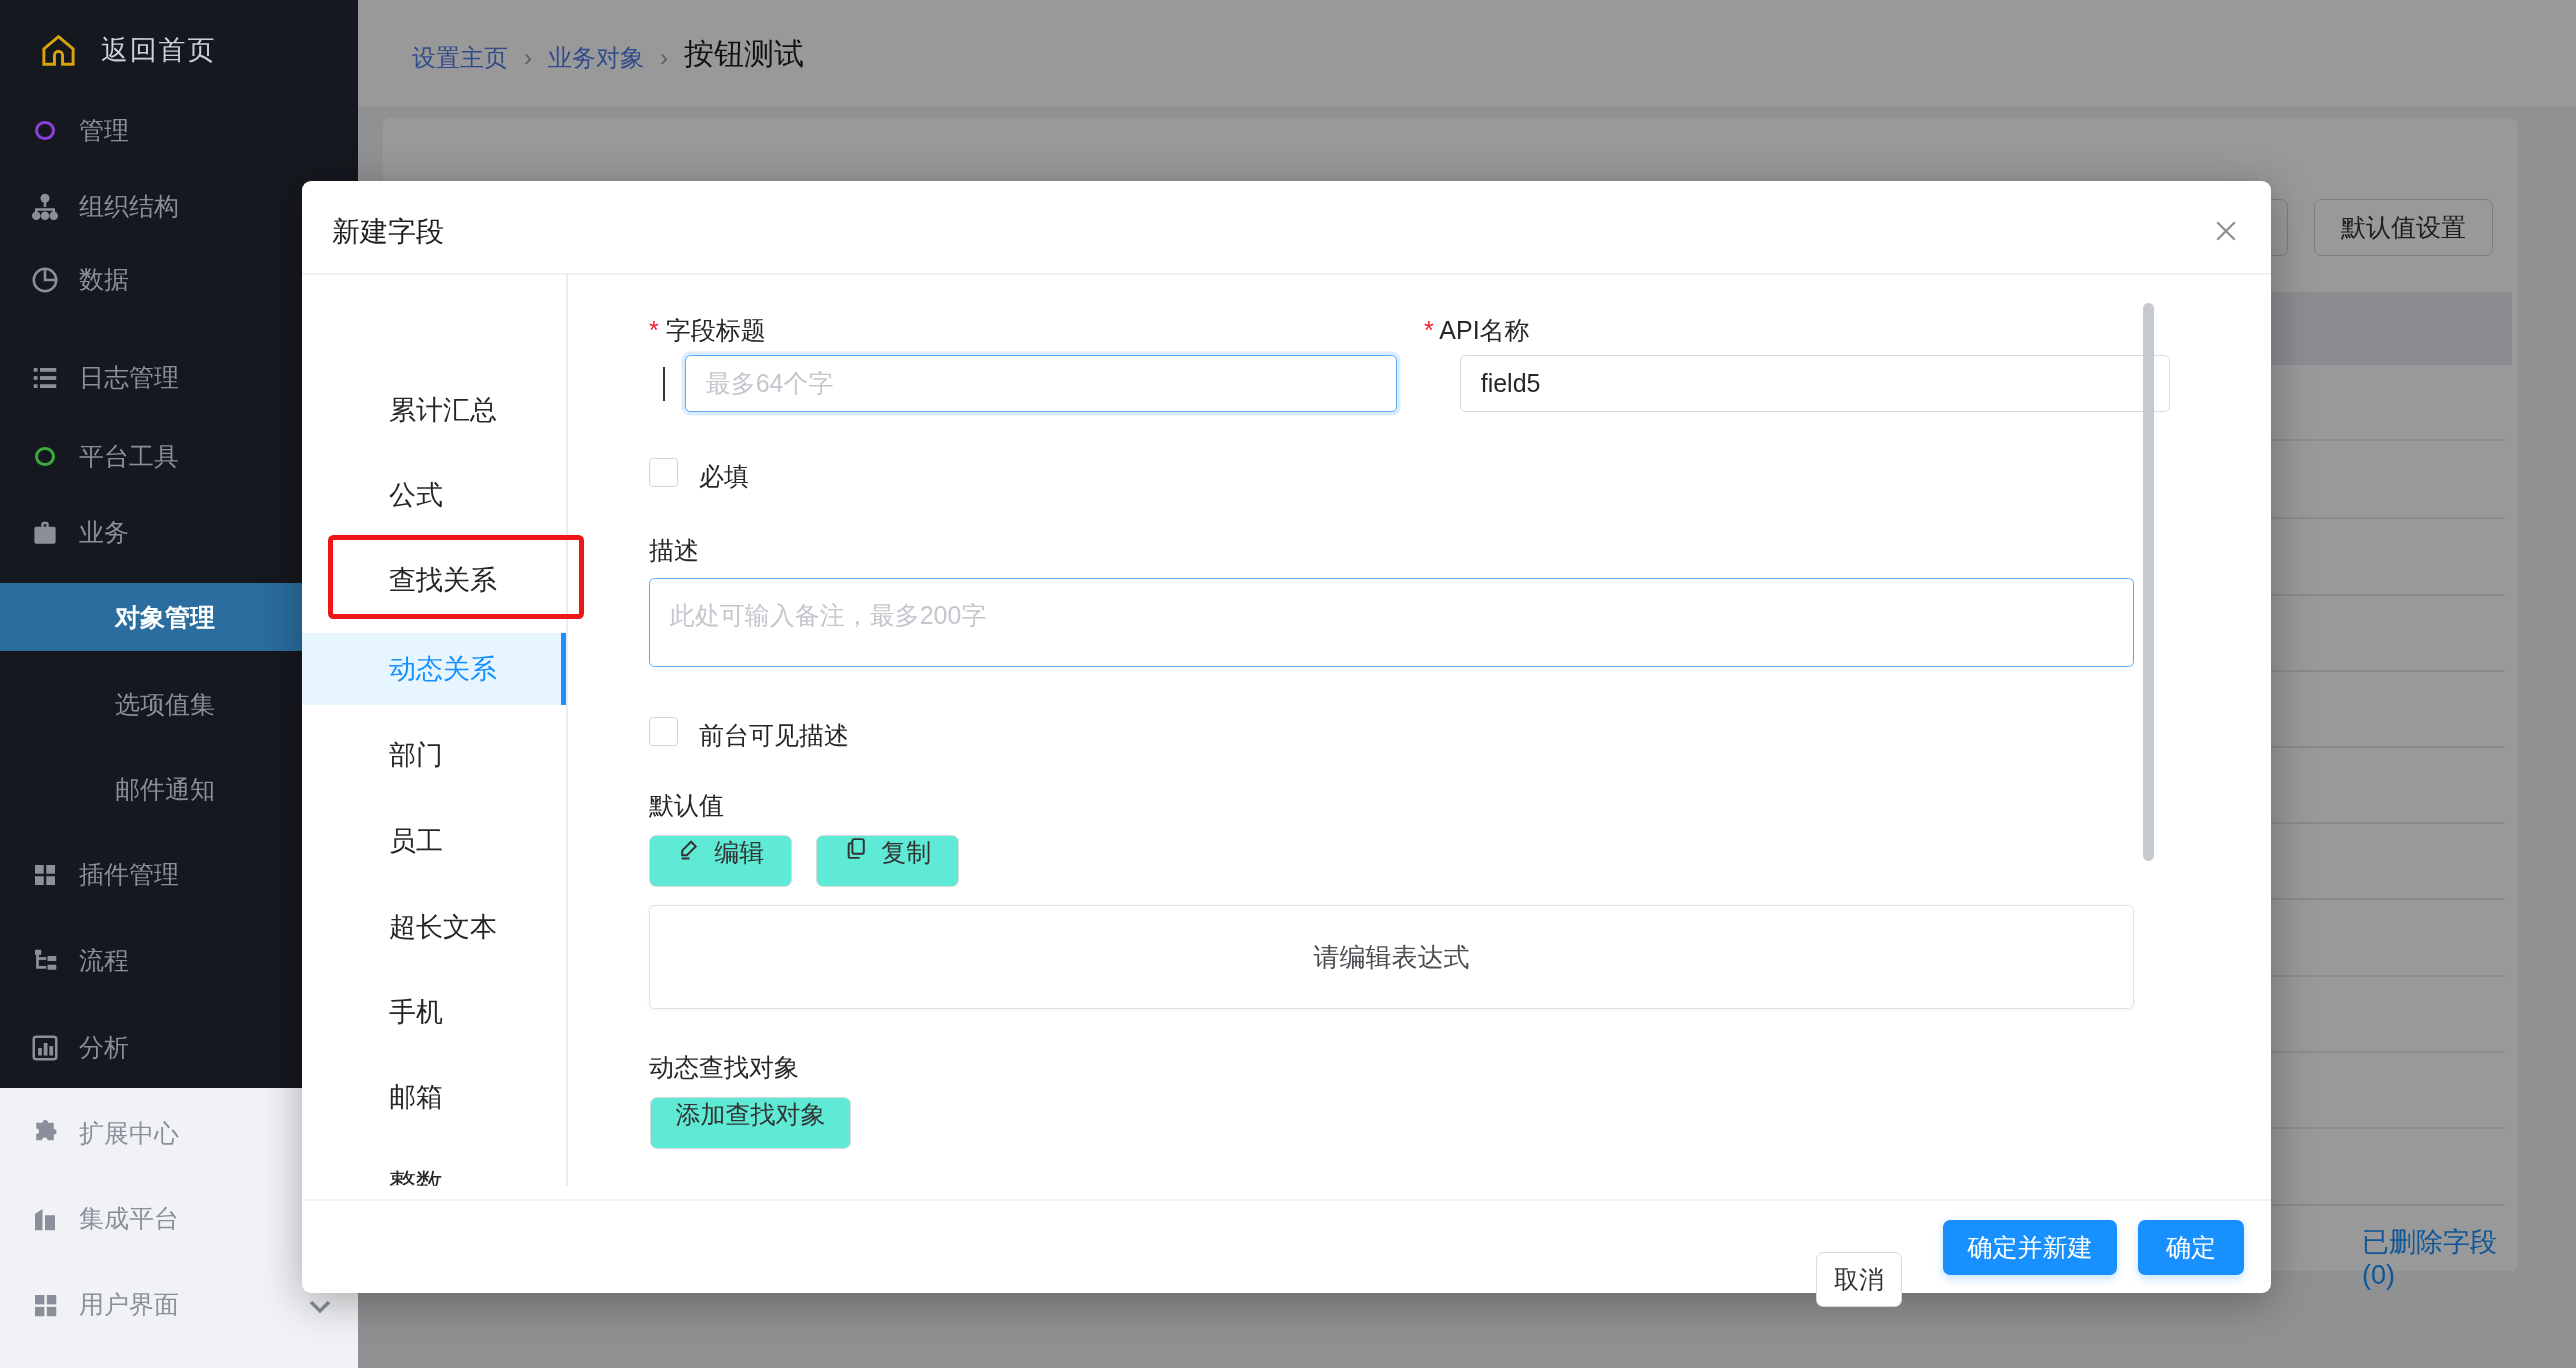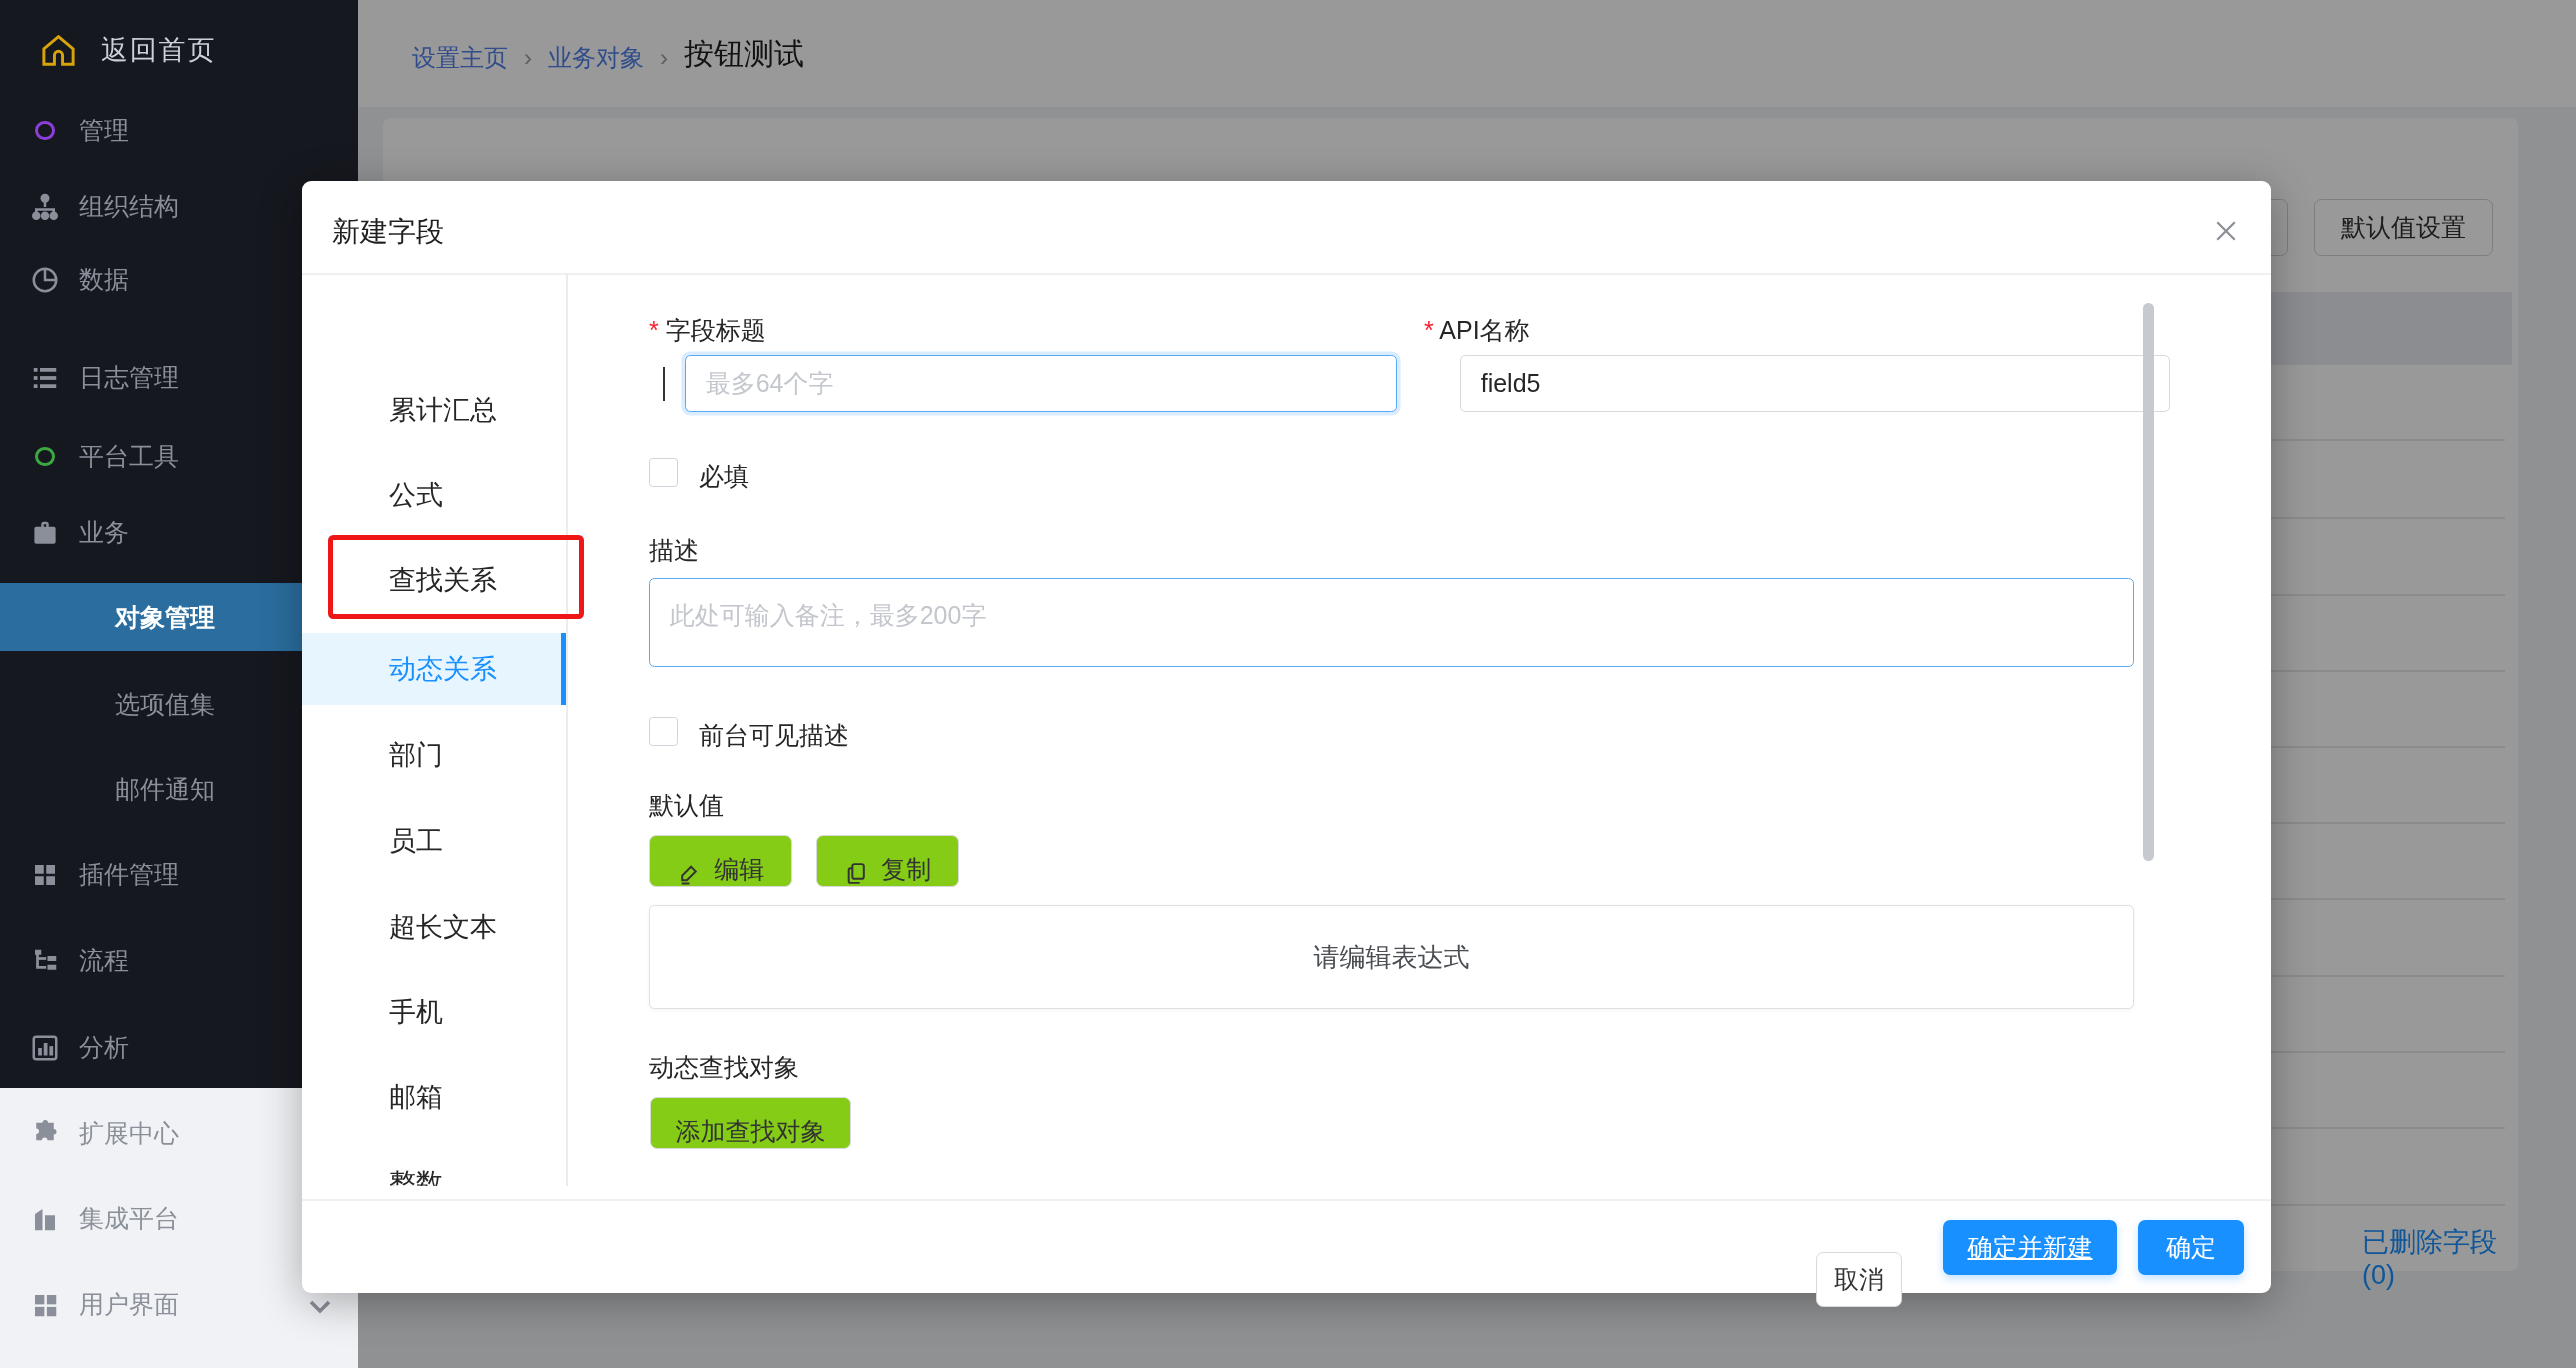--- a/index.html
+++ b/index.html
@@ -50,21 +50,21 @@
 
   .flabel { position:absolute; font-size:25px; color:#262626; }
   .req::before { content:"* "; color:#f5222d; }
   .tinput { position:absolute; height:57px; border-radius:5.4px; font-size:25px; color:#262626; padding:0 19.7px; outline:none; font-family:inherit;margin-left:36px; }
   #f-title-input { left:347px; top:174px; width:712px; border:1.8px solid #57a8f7; box-shadow:0 0 0 3.6px rgba(24,144,255,.16); }
   #f-api-input { left:1122px; top:174px; width:710px; border:1.8px solid #d9d9d9; }
   .tinput::placeholder, #f-desc::placeholder { color:#c3c6cc; }
   .caret { position:absolute; left:361px; top:186px; width:1.8px; height:34px; background:#333; }
   .cbx { position:absolute; width:29px; height:29px; border:1.8px solid #cfd3da; border-radius:3.6px; background:#fff; cursor:pointer; }
   #f-desc { position:absolute; left:347px; top:397px; width:1485px; height:89px; border:1.8px solid #5aa9f2; border-radius:5.4px; font-size:25px; padding:19.7px; resize:none; outline:none; font-family:inherit; }
-  .small-btn { position:absolute; height:52px; border:1.8px solid #d9d9d9; border-radius:7.2px; background:#84cc16; font-size:25px; color:#333; cursor:pointer; display:flex; align-items:flex-end; justify-content:center; gap:12.5px; }
+  .small-btn { position:absolute; height:52px; border:1.8px solid #d9d9d9; border-radius:7.2px; background:#5eead4; font-size:25px; color:#333; cursor:pointer; display:flex; align-items:flex-start; justify-content:center; gap:12.5px; }
   #expr-box { position:absolute; left:347px; top:724px; width:1485px; height:104px; border:1.8px solid #e0e0e0; border-radius:5.4px; background:#fff; box-shadow:0 1.8px 5.4px rgba(0,0,0,.04); display:flex; align-items:center; justify-content:center; font-size:26px; color:#4a4d52; }
   #body-scrollbar { position:absolute; left:1841px; top:122px; width:10.7px; height:558px; border-radius:5.4px; background:#c6c9ce; }
   #modal-foot-line { position:absolute; left:0; top:1018px; width:1969px; height:1.8px; background:#f0f0f0; }
   .foot-btn { position:absolute; top:1039px; height:55px; border-radius:7.2px; font-size:25px; cursor:pointer; }
   .foot-btn.plain { background:#fff; border:1.8px solid #d9d9d9; color:#333; }
   .foot-btn.primary { background:#1890ff; border:none; color:#fff; box-shadow:0 3.6px 9px rgba(24,144,255,.25); }
 </style>
 </head>
 <body>
 
@@ -333,16 +333,16 @@
 
   <div class="flabel" style="left:347px; top:870px;">动态查找对象</div>
   <button class="small-btn" style="left:348px; top:916px; width:201px;">
     <span>添加查找对象</span>
   </button>
 
   <div id="body-scrollbar"></div>
 
   <div id="modal-foot-line"></div>
   <button class="foot-btn plain" style="left:1514px; width:86px;margin-top:32px;">取消</button>
-  <button class="foot-btn primary" style="left:1641px; width:174px;text-decoration:underline;">确定并新建</button>
+  <button class="foot-btn primary" style="left:1641px; width:174px;">确定并新建</button>
   <button class="foot-btn primary" style="left:1836px; width:106px;">确定</button>
 </div>
 
 
 </body></html>

